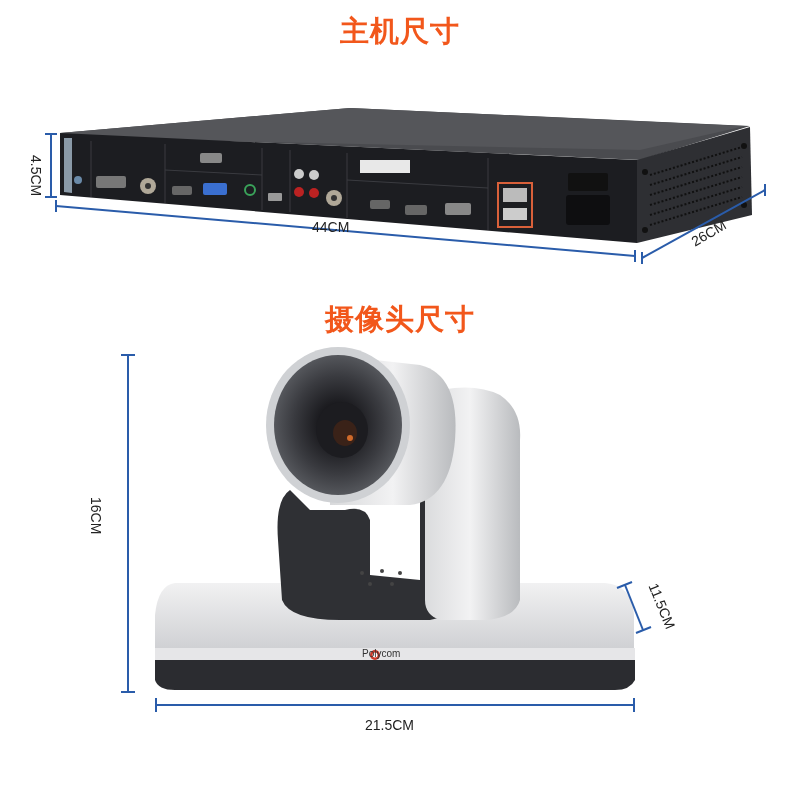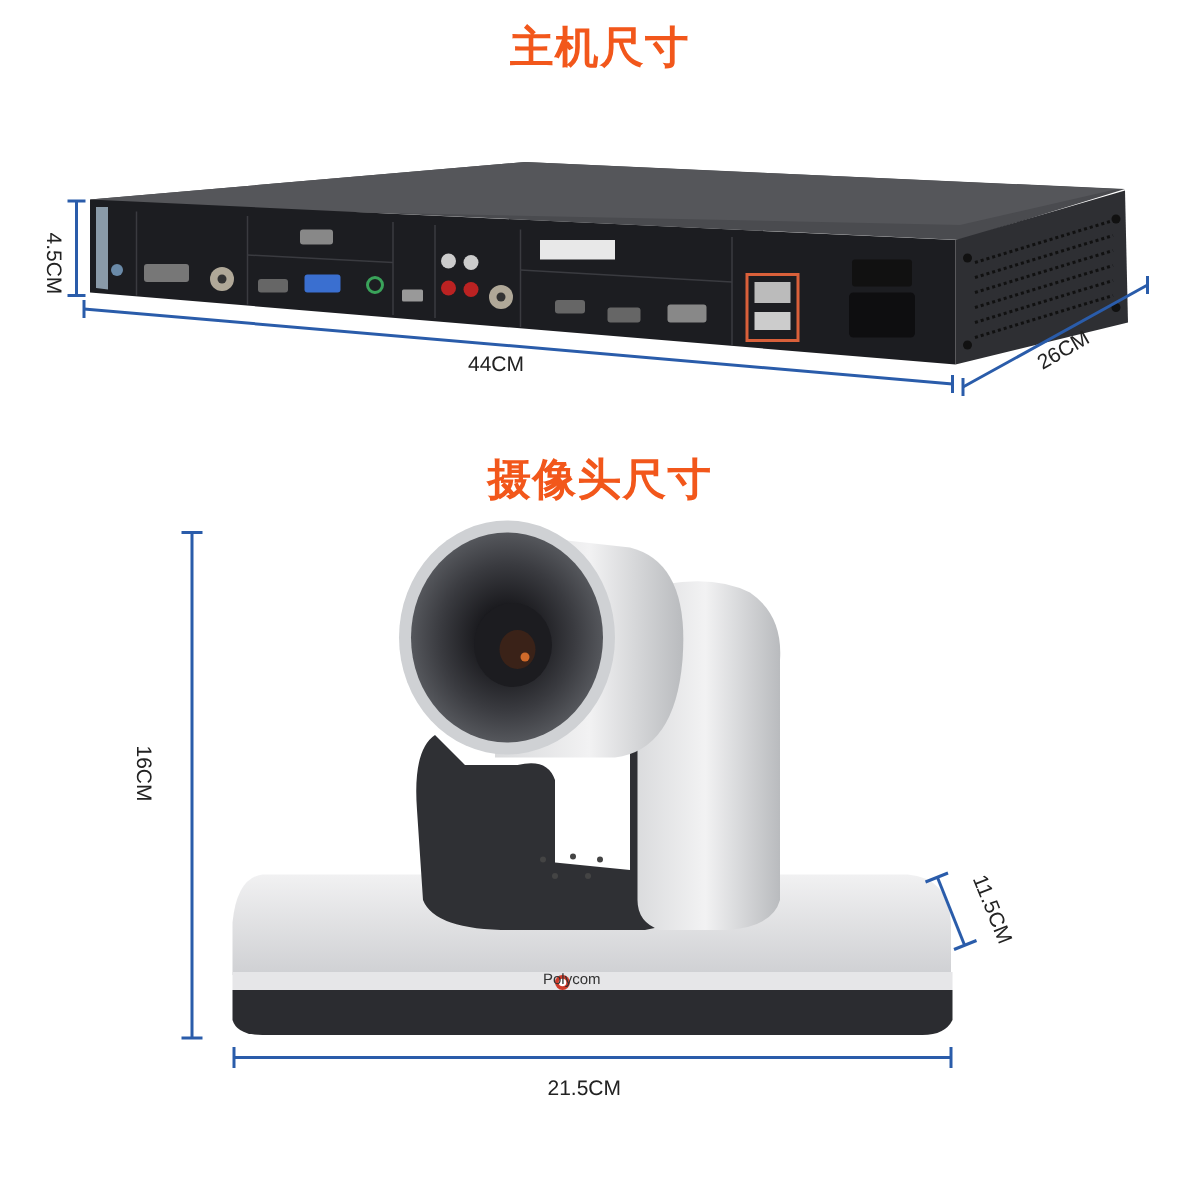--- a/index.html
+++ b/index.html
@@ -90,21 +90,21 @@
     <line x1="56" y1="200" x2="56" y2="212"></line>
     <line x1="635" y1="250" x2="635" y2="262"></line>
 
     <line x1="642" y1="258" x2="765" y2="190"></line>
     <line x1="642" y1="252" x2="642" y2="264"></line>
     <line x1="765" y1="184" x2="765" y2="196"></line>
   </g>
 </svg>
 
 <div class="dim-label" style="left:10px; top:155px; transform:rotate(90deg); transform-origin:left top; left:44px;">4.5CM</div>
-<div class="dim-label" style="left:312px; top:234px;">44CM</div>
+<div class="dim-label" style="left:312px; top:219px;">44CM</div>
 <div class="dim-label" style="left:690px; top:225px; transform:rotate(-30deg);">26CM</div>
 
 <div class="title" style="top:300px; color:#f2571b;">摄像头尺寸</div>
 
 <svg width="800" height="794" viewBox="0 0 800 794">
   <defs>
     <linearGradient id="silver" x1="0" y1="0" x2="1" y2="0">
       <stop offset="0" stop-color="#d8d9db"></stop>
       <stop offset="0.5" stop-color="#f2f2f3"></stop>
       <stop offset="1" stop-color="#b9bbbe"></stop>

